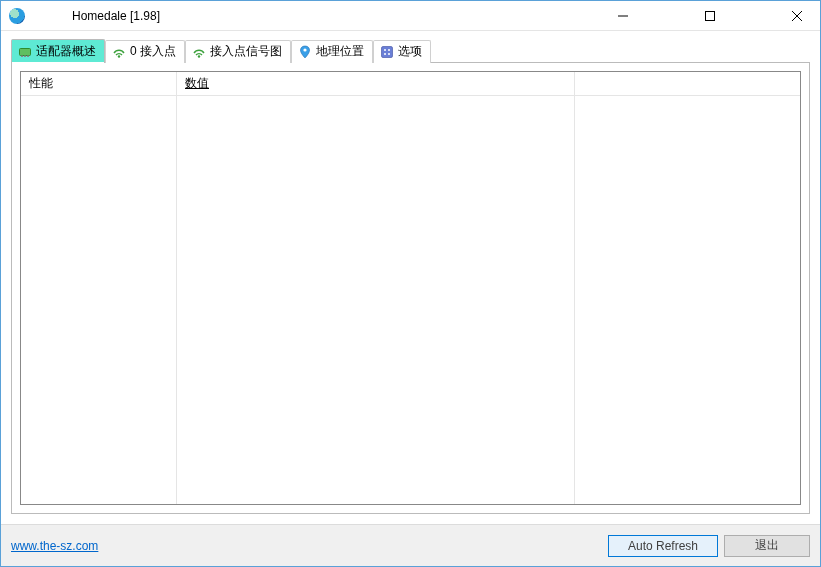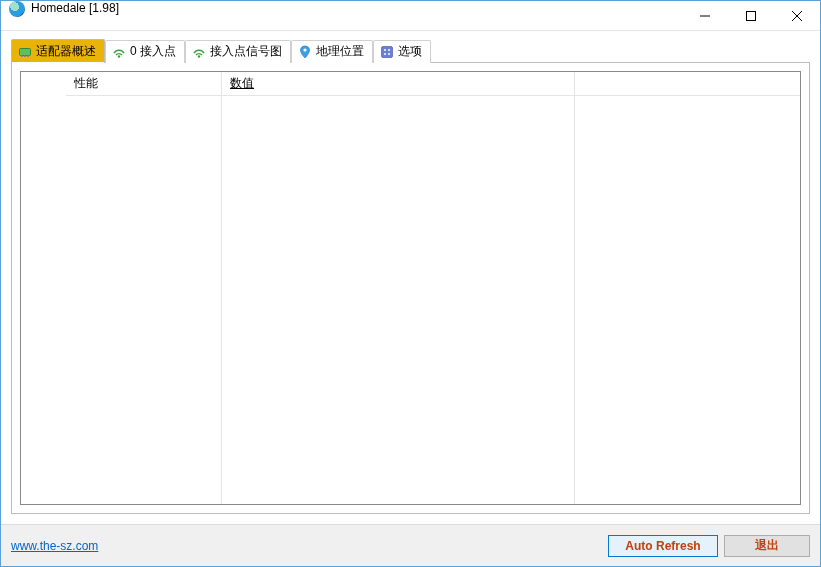--- a/index.html
+++ b/index.html
@@ -13,21 +13,23 @@
     overflow: hidden;
     border: 1px solid #5aa1d8;
     display: flex;
     flex-direction: column;
   }
   
   .titlebar {
     height: 30px;
     background: #fff;
     display: flex;
+    align-items: center;
     border-bottom: 1px solid #e5e5e5;
+    gap: 41px;
   }
   .titlebar .app-icon {
     width: 16px; height: 16px;
     margin: 0 6px 0 8px;
     border-radius: 50%;
     background: radial-gradient(circle at 35% 35%, #9fe0c9 0 30%, #2a9de0 30% 70%, #1766b3 70% 100%);
     flex-shrink: 0;
   }
   .titlebar .title {
     flex: 0 0 auto;
@@ -79,21 +81,21 @@
     margin-right: 0;
     color: #000;
   }
   .tab:not(.active) {
     background: #fff;
     border-color: #d0d0d0;
     margin-top: 16px;
     padding-top: 2px;
   }
   .tab.active {
-    background: #eab308;
+    background: #5eead4;
     border-color: #bbb;
   }
   .tab.active::after {
     content: "";
     position: absolute;
     left: 0; right: 0; bottom: -1px;
     height: 2px;
     background: #fff;
   }
   .tab-icon { width: 14px; height: 14px; display: flex; align-items: center; justify-content: center; }
@@ -114,21 +116,21 @@
     flex: 1 1 auto;
     border: 1px solid #888;
     background: #fff;
     display: flex;
     overflow: hidden;
   }
   .col {
     display: flex;
     flex-direction: column;
   }
-  .col1 { width: 156px; margin-left: 45px; }
+  .col1 { width: 156px; }
   .col2 { flex: 1 1 auto; text-decoration: underline; }
   .col3 { width: 225px; }
   .colheader {
     height: 24px;
     display: flex;
     align-items: center;
     padding: 0 8px;
     border-right: 1px solid #e5e5e5;
     border-bottom: 1px solid #e5e5e5;
     background: #fff;
@@ -159,23 +161,22 @@
   .footer .fspacer { flex: 1 1 auto; }
   .btn {
     height: 22px;
     min-width: 86px;
     padding: 0 12px;
     border: 1px solid #adadad;
     background: #e1e1e1;
     display: flex;
     align-items: center;
     justify-content: center;
-    color: #c2410c;
+    color: #404040;
     cursor: default;
-    font-weight: bold;
   }
   .btn.primary {
     border-color: #0078d7;
     background: #e5f1fb;
     min-width: 110px;
   }
 </style>
 </head>
 <body>
 

